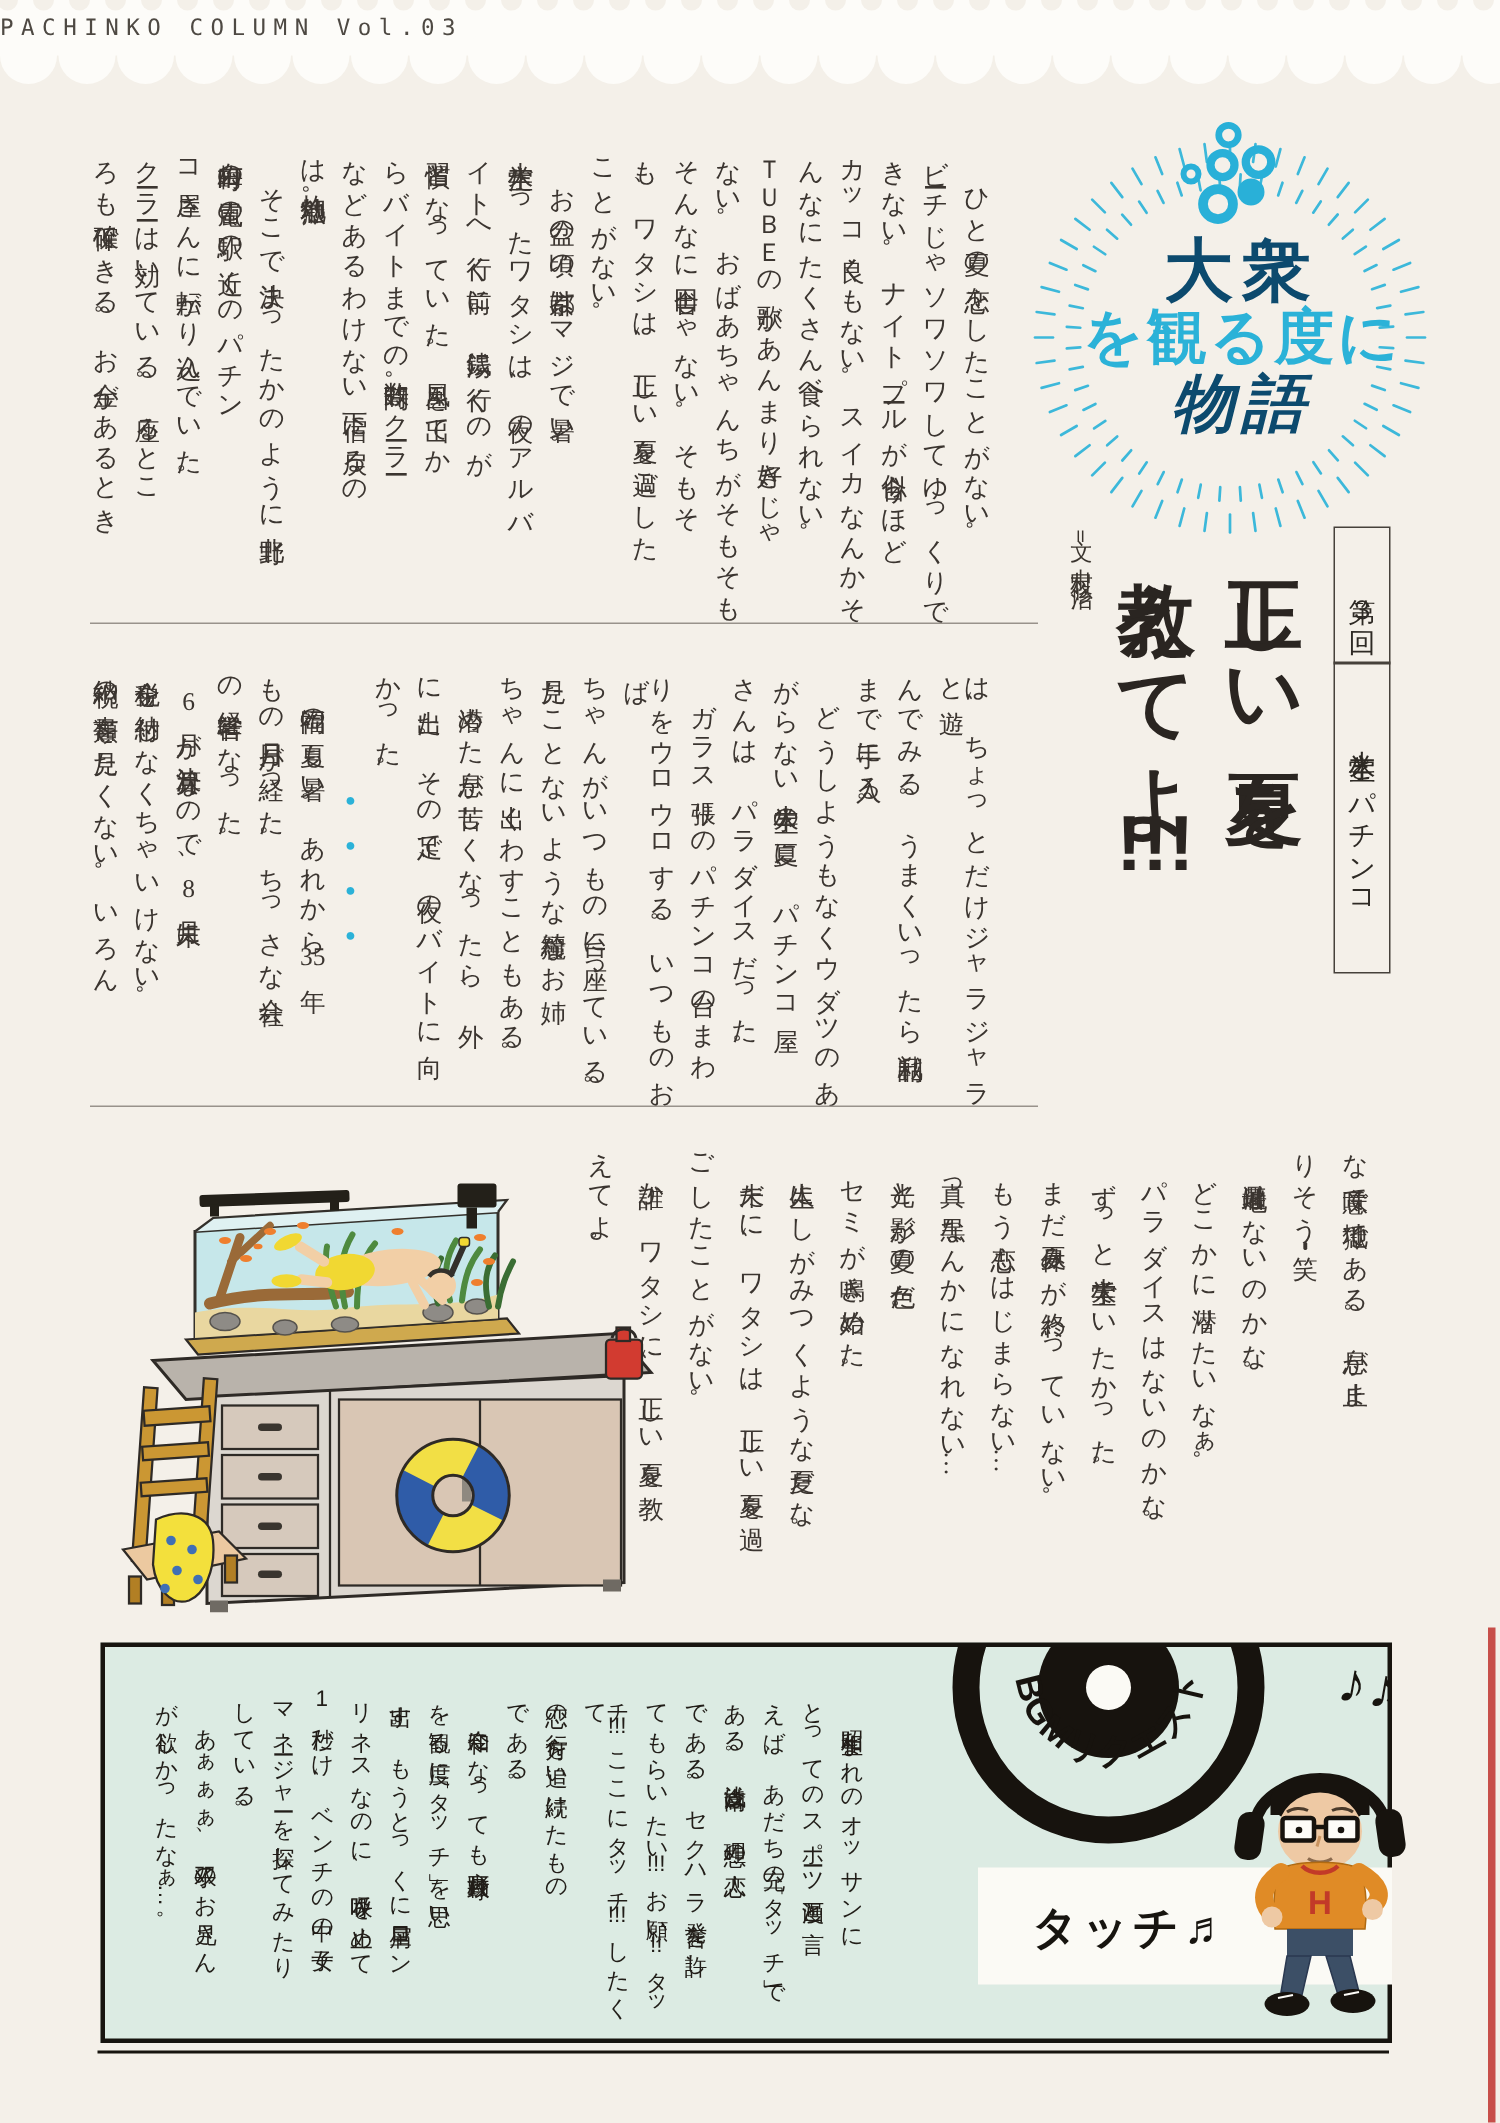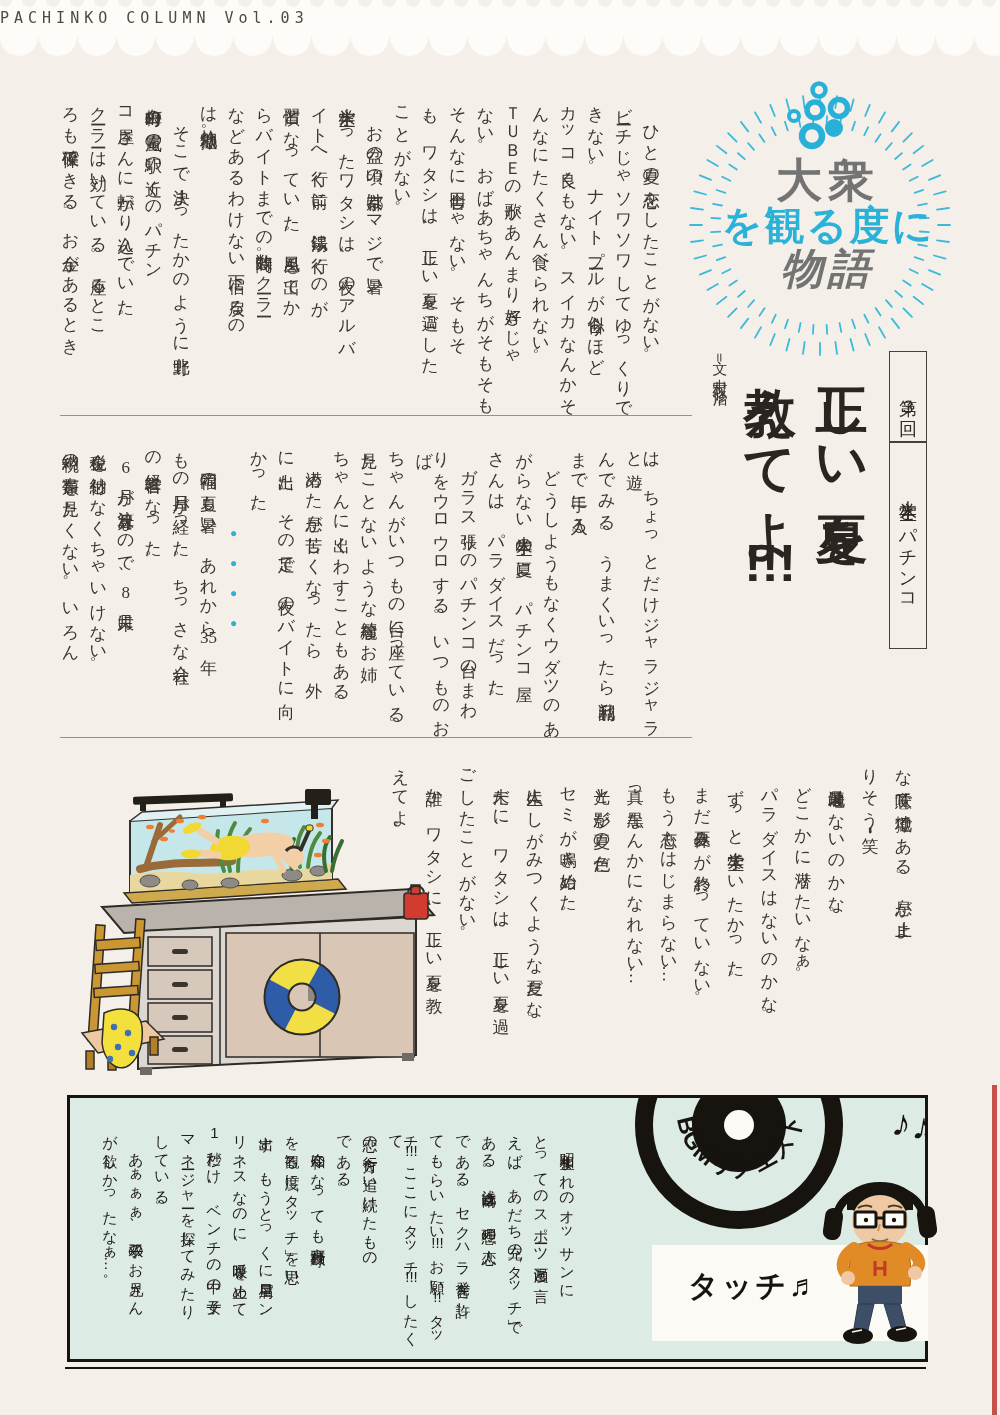--- a/index.html
+++ b/index.html
@@ -7,21 +7,21 @@
        font-family:"Liberation Sans","DejaVu Sans",sans-serif;color:#3b3530;}
   .abs{position:absolute;}
 
   
   .ribbon{top:0;left:0;width:1000px;height:62px;}
   .ribbon-title{top:9px;left:0;width:1000px;
     font-family:"DejaVu Sans Mono",monospace;font-size:15px;letter-spacing:5px;color:#4e4943;}
 
   
   .logo-area{left:688px;top:72px;width:280px;height:295px;}
-  .logo-text{left:688px;width:280px;text-align:center;font-weight:bold;color:#737373;line-height:1;}
+  .logo-text{left:688px;width:280px;text-align:center;font-weight:bold;color:#0c4a6e;line-height:1;}
   .logo-top{top:157px;font-size:46px;letter-spacing:6px;}
   .logo-mid{top:205px;font-size:40px;letter-spacing:2px;color:#2bb2d8;}
   .logo-bot{top:248px;font-size:42px;letter-spacing:5px;font-style:italic;}
 
   
   .byline{left:710px;top:348px;height:140px;writing-mode:vertical-rl;
     font-size:15px;letter-spacing:2px;color:#3a342e;}
   .main-title{left:742px;top:347px;width:128px;height:340px;
     display:flex;flex-direction:row-reverse;justify-content:space-between;}
   .main-title .vcol{font-size:52px;font-weight:bold;letter-spacing:3px;
@@ -44,21 +44,21 @@
   .block3{left:392px;top:757px;width:520px;height:318px;}
   .divider{left:60px;width:632px;height:1px;background:#98928b;}
   .div1{top:415px;} .div2{top:737px;}
 
   
   .bgm-panel{left:67px;top:1095px;width:855px;height:261px;background:#dcebe3;
     border:3px solid #17140f;}
   .bgm-underline{left:65px;top:1367px;width:861px;height:2px;background:#17140f;}
   .badge-clip{position:absolute;left:562px;top:0;width:216px;height:135px;overflow:hidden;}
   .badge-clip svg{display:block;margin-top:-80px;}
-  .song-box{position:absolute;left:582px;top:147px;right:-3px;height:96px;background:#fbfaf5;}
+  .song-box{position:absolute;left:582px;top:147px;right:-3px;height:78px;background:#fbfaf5;}
   .song-label{position:absolute;left:36px;top:0;height:82px;line-height:82px;
     font-size:30px;font-weight:bold;letter-spacing:3px;color:#17140f;}
   .bgm-cols{position:absolute;left:33px;top:27px;width:472px;height:232px;}
   .bgm-cols .vcol{font-size:15px;letter-spacing:1.3px;color:#211d18;
     font-family:"Liberation Sans","DejaVu Sans",sans-serif;}
   .figurine{position:absolute;left:750px;top:60px;}
   .music-notes{position:absolute;left:822px;top:6px;font-size:38px;color:#17140f;
     letter-spacing:2px;transform:rotate(10deg);}
   .red-line{left:992px;top:1085px;width:5px;height:330px;background:#c74f4a;}
 

